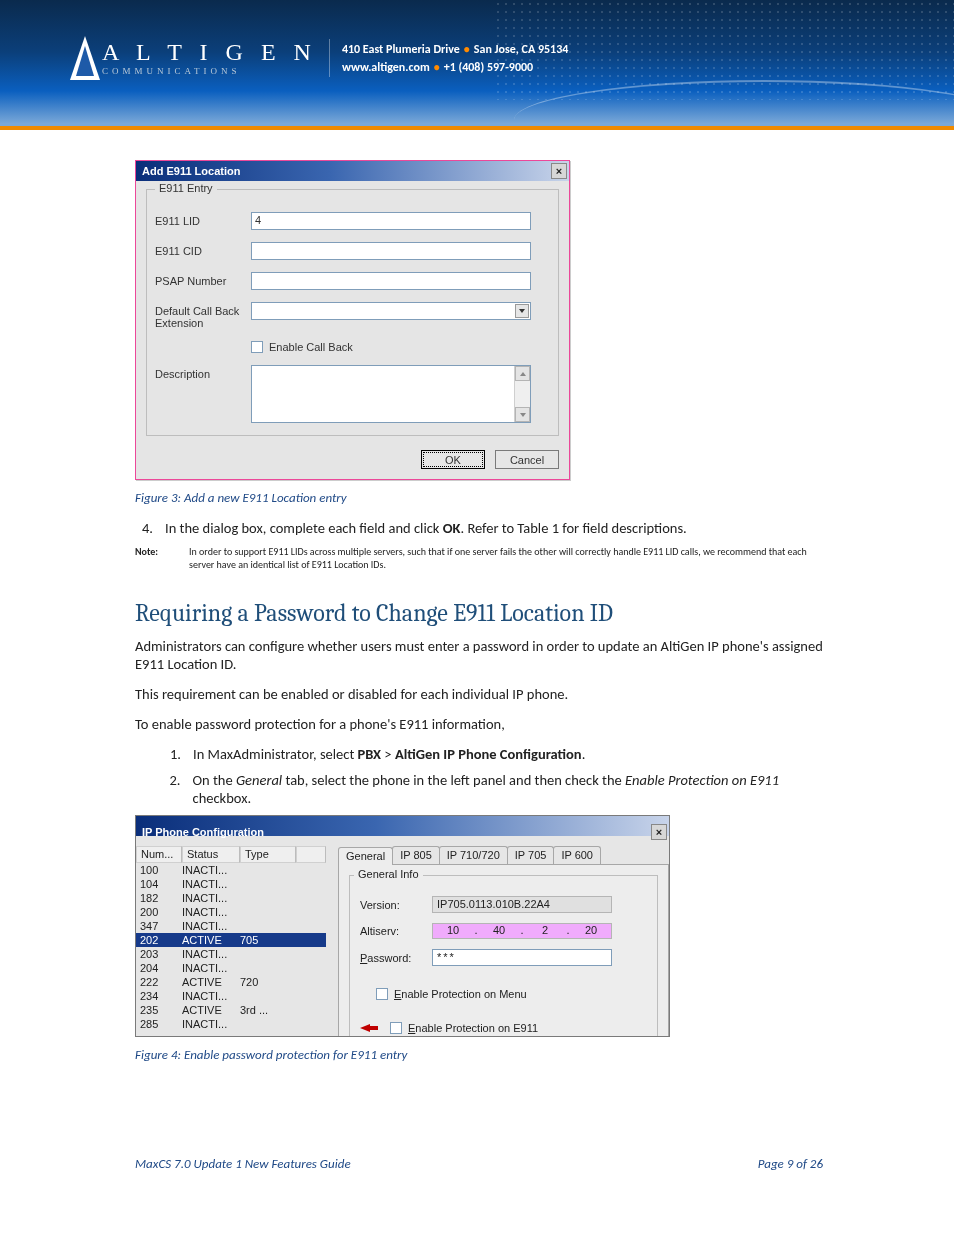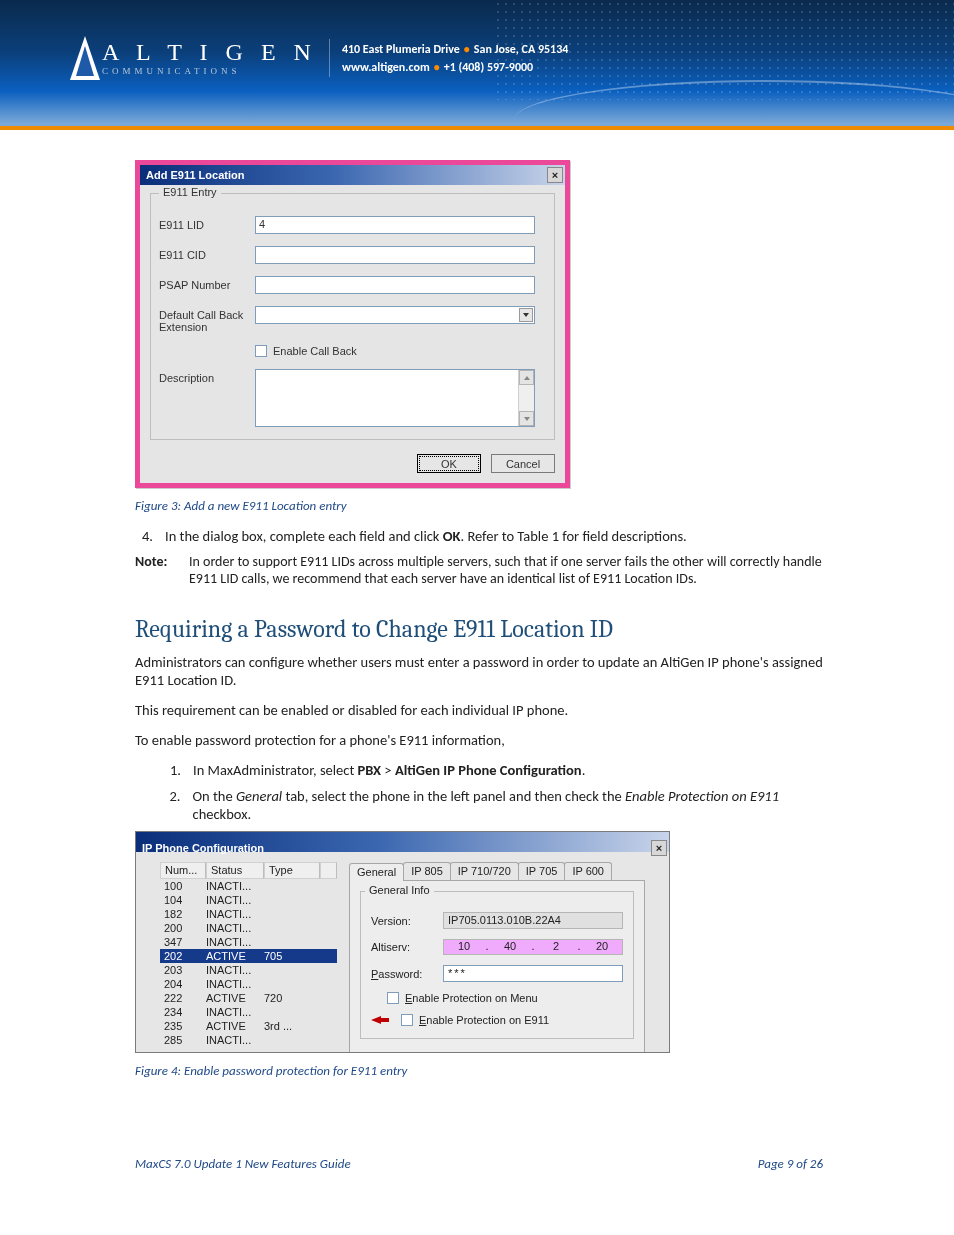--- a/index.html
+++ b/index.html
@@ -24,21 +24,21 @@
           background-image: radial-gradient(#fff 1px, transparent 1px);
           background-size: 8px 8px; }
   .swoosh { position:absolute; right:-60px; bottom:-30px; width:500px; height:80px;
             border-top:2px solid rgba(255,255,255,.35); border-radius:50% 50% 0 0; }
 
   
   .content { position: absolute; left: 135px; top: 160px; width: 688px; }
 
   
   .dlg {
-    width: 435px; background:#e5e5e5; border:5px solid #ec4899; box-shadow: 1px 1px 0 #ccc;
+    width: 435px; background:#e5e5e5; border:1px solid #ec4899; box-shadow: 1px 1px 0 #ccc;
     font-family: Tahoma, Arial, sans-serif; font-size: 11px; color:#333;
   }
   .dlg-title { height:20px; display:flex; align-items:center; justify-content:space-between;
                padding:0 2px 0 6px; color:#fff; font-weight:700;
                background: linear-gradient(90deg,#0a2e7a 0%, #3a66b0 45%, #c8d4ea 100%); }
   .dlg-x { width:16px; height:16px; background:#d7d7d7; border:1px solid #888; color:#222;
            display:flex; align-items:center; justify-content:center; font-weight:700; font-size:11px; }
   .dlg-body { padding: 8px 10px 10px; }
   .grp { border:1px solid #bdbdbd; padding: 10px 8px 12px; position:relative; }
   .grp-lab { position:absolute; top:-8px; left:8px; background:#e5e5e5; padding:0 4px; font-size:11px; }
@@ -59,32 +59,32 @@
   .sb .tri.up { border-top:none; border-bottom:4px solid #888; }
   .sb .tri.dn { border-top:4px solid #888; }
   .dlg-ftr { display:flex; justify-content:flex-end; gap:10px; margin-top:14px; }
   .btn { width:64px; height:19px; border:1px solid #7a7a7a; background:#e6e6e6; font-size:11px; display:flex; align-items:center; justify-content:center; }
   .btn.focus { outline:1px dotted #000; outline-offset:-3px; border:1px solid #000; }
 
   .figcap { color:#204a87; font-style:italic; font-size:13px; margin:10px 0 14px; }
 
   .step { display:flex; gap:12px; margin-bottom:8px; font-size:14.5px; }
   .step .num { width:18px; text-align:right; }
-  .note { display:flex; gap:12px; margin-top:6px; font-size:14px; }
+  .note { display:flex; gap:12px; margin-top:6px; font-size:10px; }
   .note .lbl { width:42px; font-weight:700; }
   .note .txtb { flex:1; }
 
   h2.section { font-family: Cambria, Georgia, serif; color:#1f4e79; font-weight:400; font-size:24px; margin:28px 0 10px; }
   p.body { font-size:14.5px; margin-bottom:12px; }
 
   
   .dlg2 { width:535px; background:#e6e6e6; border:1px solid #7a7a7a; font-family: Tahoma, Arial, sans-serif; font-size:11px; margin-top:6px; }
   .dlg2-title { height:20px; display:flex; align-items:center; justify-content:space-between; padding:12px 2px 0 6px;
                 color:#fff; font-weight:700; background:linear-gradient(90deg,#0a2e7a 0%, #3a66b0 45%, #c8d4ea 100%); }
-  .dlg2-body { height:200px; display:flex; padding:10px 24px 0; gap:12px; overflow:hidden; }
+  .dlg2-body { height:200px; display:flex; padding:10px 0 0; gap:12px; overflow:hidden; }
   .list { width:190px; }
   .list-head { display:flex; }
   .lh { height:17px; border:1px solid #d0d0d0; border-right:1px solid #bcbcbc; background:#efefef; font-size:11px; padding:1px 4px; }
   .lh.c1{width:46px;} .lh.c2{width:58px;} .lh.c3{width:56px;} .lh.fill{flex:1;}
   .list-rows .lr { display:flex; height:14px; align-items:center; font-size:11px; }
   .lr .c1{width:46px; padding-left:4px;} .lr .c2{width:58px;} .lr .c3{width:48px;}
   .lr.sel { background:#163a8a; color:#fff; }
   .panel { flex:1; }
   .tabs { display:flex; gap:0; }
   .tab { height:18px; padding:2px 7px 0; border:1px solid #a7a7a7; border-bottom:none; background:#e6e6e6; font-size:11px; border-radius:3px 3px 0 0; margin-right:-1px; }
@@ -93,21 +93,21 @@
   .gi { border:1px solid #bdbdbd; padding:10px 10px 12px; position:relative; }
   .gi-lab { position:absolute; top:-8px; left:4px; background:#ededed; padding:0 4px; }
   .frow { display:flex; align-items:center; margin-top:10px; }
   .frow:first-child{margin-top:2px;}
   .frow .flab { width:72px; }
   .ro { width:180px; height:17px; border:1px solid #b5b5b5; background:#e0e0e0; padding:1px 4px; }
   .ipseg { display:flex; width:180px; height:16px; border:1px solid #b5b5b5; background:#f0abfc; }
   .ipseg span.seg { flex:1; text-align:center; }
   .ipseg span.dot { width:6px; text-align:center; }
   .pw { width:180px; height:17px; border:1px solid #7f9db9; background:#fff; padding:1px 4px; letter-spacing:2px; }
-  .ck { display:flex; align-items:center; gap:6px; margin-top:10px; }
+  .ck { display:flex; align-items:center; gap:6px; margin-top:22px; }
   .arrow { width:18px; height:8px; margin-right:6px; }
   .arrow svg { display:block; }
 
   
   .footer { position:absolute; left:135px; right:131px; bottom:64px; display:flex; justify-content:space-between;
             font-style:italic; color:#204a87; font-size:13px; }
 
   b { font-weight:700; }
   i { font-style:italic; }
   u { text-decoration: underline; }

